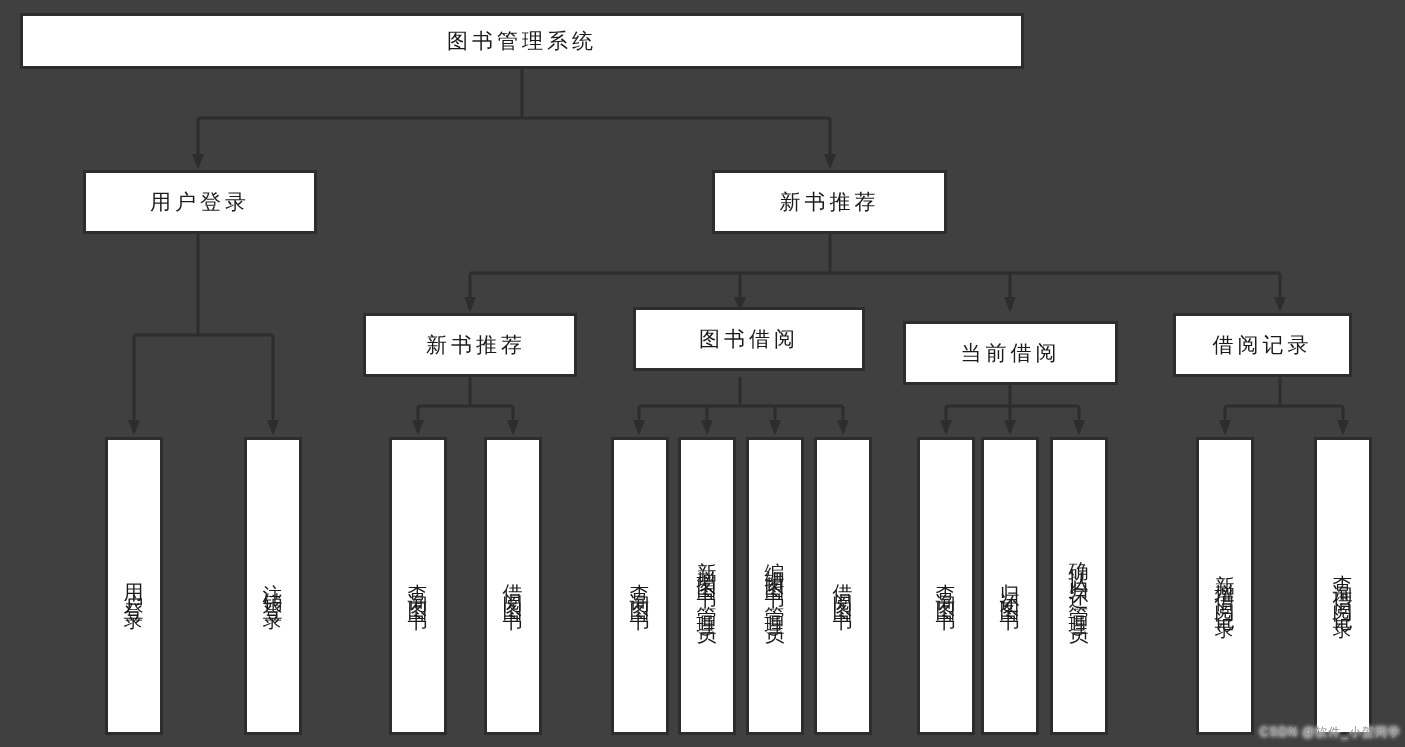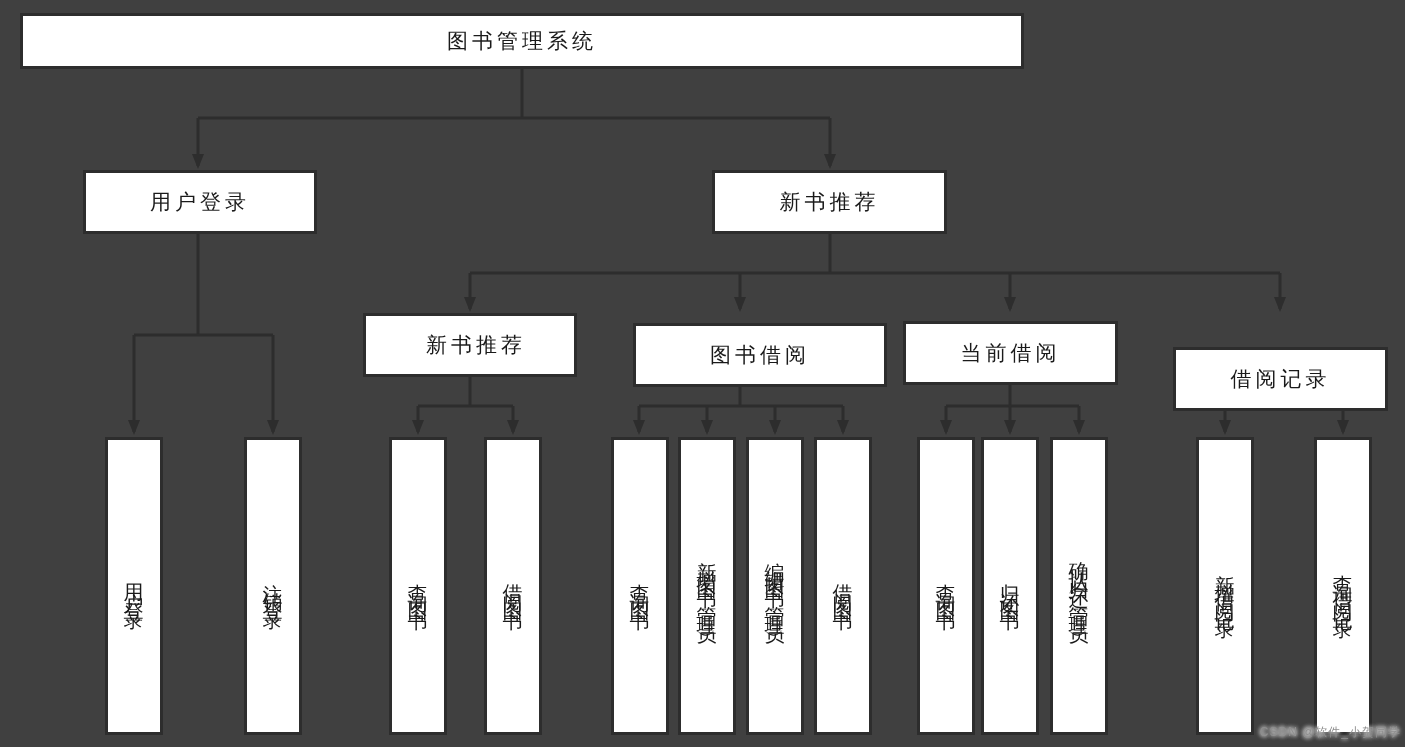--- a/index.html
+++ b/index.html
@@ -98,23 +98,23 @@
       <path d="M1343,406 V432" marker-end="url(#arrow)"></path>
     </g>
   </svg>
 
   <div class="hbox" style="left:20px;top:13px;width:1004px;height:56px;">图书管理系统</div>
 
   <div class="hbox" style="left:83px;top:170px;width:234px;height:64px;">用户登录</div>
   <div class="hbox" style="left:712px;top:170px;width:235px;height:64px;">新书推荐</div>
 
   <div class="hbox" style="left:363px;top:313px;width:214px;height:64px;padding-left:12px;">新书推荐</div>
-  <div class="hbox" style="left:633px;top:323px;width:254px;height:64px;">图书借阅</div>
+  <div class="hbox" style="left:633px;top:307px;width:232px;height:64px;">图书借阅</div>
   <div class="hbox" style="left:903px;top:313px;width:215px;height:64px;margin-top:8px;">当前借阅</div>
-  <div class="hbox" style="left:1173px;top:313px;width:215px;height:64px;margin-top:34px;">借阅记录</div>
+  <div class="hbox" style="left:1173px;top:313px;width:179px;height:64px;">借阅记录</div>
 
   <div class="leaf" style="left:105px;">用户登录</div>
   <div class="leaf" style="left:244px;">注销登录</div>
 
   <div class="leaf" style="left:389px;">查询图书</div>
   <div class="leaf" style="left:484px;">借阅图书</div>
 
   <div class="leaf" style="left:611px;">查询图书</div>
   <div class="leaf" style="left:678px;">新增图书（管理员）</div>
   <div class="leaf" style="left:746px;">编辑图书（管理员）</div>

